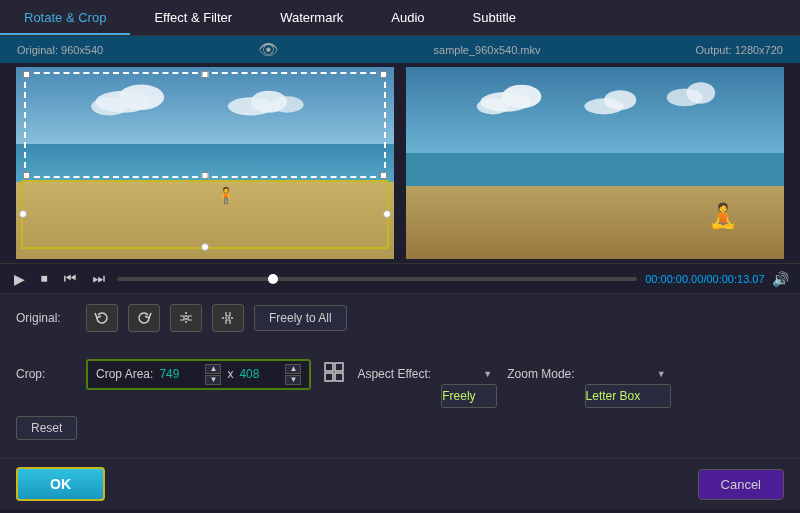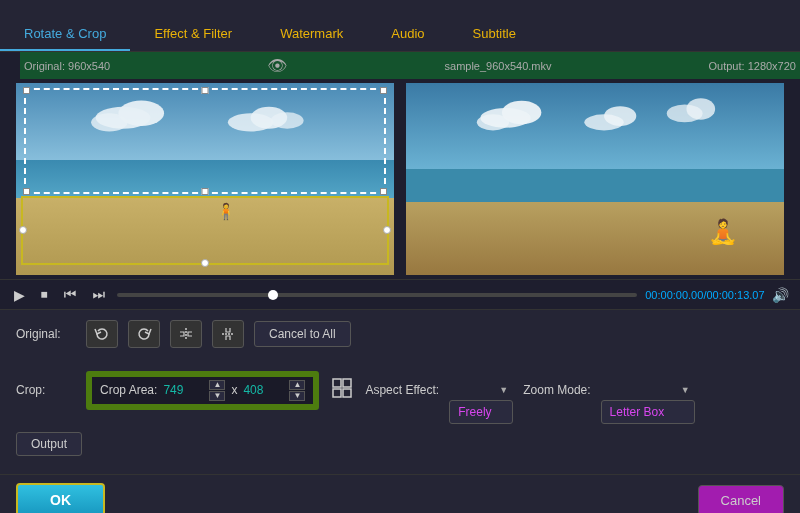--- a/index.html
+++ b/index.html
@@ -10,52 +10,51 @@
       font-family: Arial, sans-serif;
       color: #ccc;
       overflow: hidden;
     }
 
     
     .tab-bar {
       display: flex;
       background: #252535;
       border-bottom: 1px solid #333;
-      height: 52px;
+      height: 36px;
       align-items: flex-end;
     }
     .tab {
       padding: 8px 24px;
       font-size: 13px;
-      color: #eab308;
+      color: #ffffff;
       cursor: pointer;
       border-bottom: 2px solid transparent;
       white-space: nowrap;
     }
     .tab.active {
       color: #4ad;
       border-bottom: 2px solid #4ad;
     }
 
     
     .content {
       display: flex;
       flex-direction: column;
       height: calc(513px - 40px);
     }
 
     .preview-info {
       display: flex;
       justify-content: space-between;
       align-items: center;
-      padding: 4px 4px;
+      padding: 4px 17px;
       font-size: 11px;
       color: #aaa;
-      background: #14532d;
-      margin-left: 20px;
+      background: #0c4a6e;
     }
 
     .preview-panels {
       display: flex;
       flex: 1;
       gap: 0;
       padding: 4px 10px;
     }
 
     .preview-panel {
@@ -206,21 +205,21 @@
       color: #ccc;
       padding: 5px 14px;
       font-size: 12px;
       border-radius: 3px;
       cursor: pointer;
     }
 
     
     .crop-area-box {
       background: #1a1a28;
-      border: 6px solid #4d7c0f;
+      border: 2px solid #4d7c0f;
       border-radius: 3px;
       display: flex;
       align-items: center;
       padding: 3px 8px;
       gap: 6px;
       font-size: 12px;
       color: #ccc;
     }
 
     .num-input {
@@ -260,23 +259,23 @@
     }
 
     .aspect-label {
       font-size: 12px;
       color: #ccc;
     }
 
     .select-box {
       background: #2a2a3e;
       border: 1px solid #555;
-      color: #d946ef;
-      font-size: 12px;
-      padding: 4px 8px;
+      color: #bef264;
+      font-size: 12px;
+      padding: 4px 0;
       border-radius: 3px;
       cursor: pointer;
       appearance: none;
       -webkit-appearance: none;
       padding-right: 20px;
       position: relative;
       margin-top: 44px;
     }
     .select-wrapper {
       position: relative;
@@ -319,21 +318,21 @@
       border: 2px solid #c8b820;
       color: #fff;
       padding: 7px 32px;
       font-size: 14px;
       font-weight: bold;
       border-radius: 4px;
       cursor: pointer;
     }
 
     .cancel-btn {
-      background: #a21caf;
+      background: #4c1d95;
       border: 1px solid #555;
       color: #ccc;
       padding: 7px 22px;
       font-size: 13px;
       border-radius: 4px;
       cursor: pointer;
     }
 
     
     .eye-icon { font-size: 16px; cursor: pointer; color: #aaa; }
@@ -448,21 +447,21 @@
           <polyline points="14,6 10,6 10,10 14,10" stroke="#ccc" stroke-width="1.2" fill="none"></polyline>
         </svg>
       </button>
       <button class="rotate-btn" title="Flip Vertical">
         <svg width="16" height="16" viewBox="0 0 16 16" fill="none">
           <line x1="2" y1="8" x2="14" y2="8" stroke="#ccc" stroke-width="1.5" stroke-dasharray="2,1"></line>
           <polyline points="6,2 6,6 10,6 10,2" stroke="#ccc" stroke-width="1.2" fill="none"></polyline>
           <polyline points="6,14 6,10 10,10 10,14" stroke="#ccc" stroke-width="1.2" fill="none"></polyline>
         </svg>
       </button>
-      <button class="apply-all-btn">Cancel to All</button>
+      <button class="apply-all-btn">Freely to All</button>
     </div>
 
     <div class="ctrl-row">
       <span class="ctrl-label">Crop:</span>
       <div class="crop-area-box">
         <span>Crop Area:</span>
         <input class="num-input" type="text" value="749" style="">
         <div class="spinner">
           <button class="sp-btn">▲</button>
           <button class="sp-btn">▼</button>
@@ -496,21 +495,21 @@
       <div class="select-wrapper">
         <select class="select-box">
           <option>Letter Box</option>
           <option>Pan &amp; Scan</option>
           <option>Full</option>
         </select>
       </div>
     </div>
 
     <div class="ctrl-row">
-      <button class="reset-btn">Output</button>
+      <button class="reset-btn">Reset</button>
     </div>
   </div>
 
   <div class="action-row">
     <button class="ok-btn">OK</button>
     <button class="cancel-btn">Cancel</button>
   </div>
 
 </div>
 

